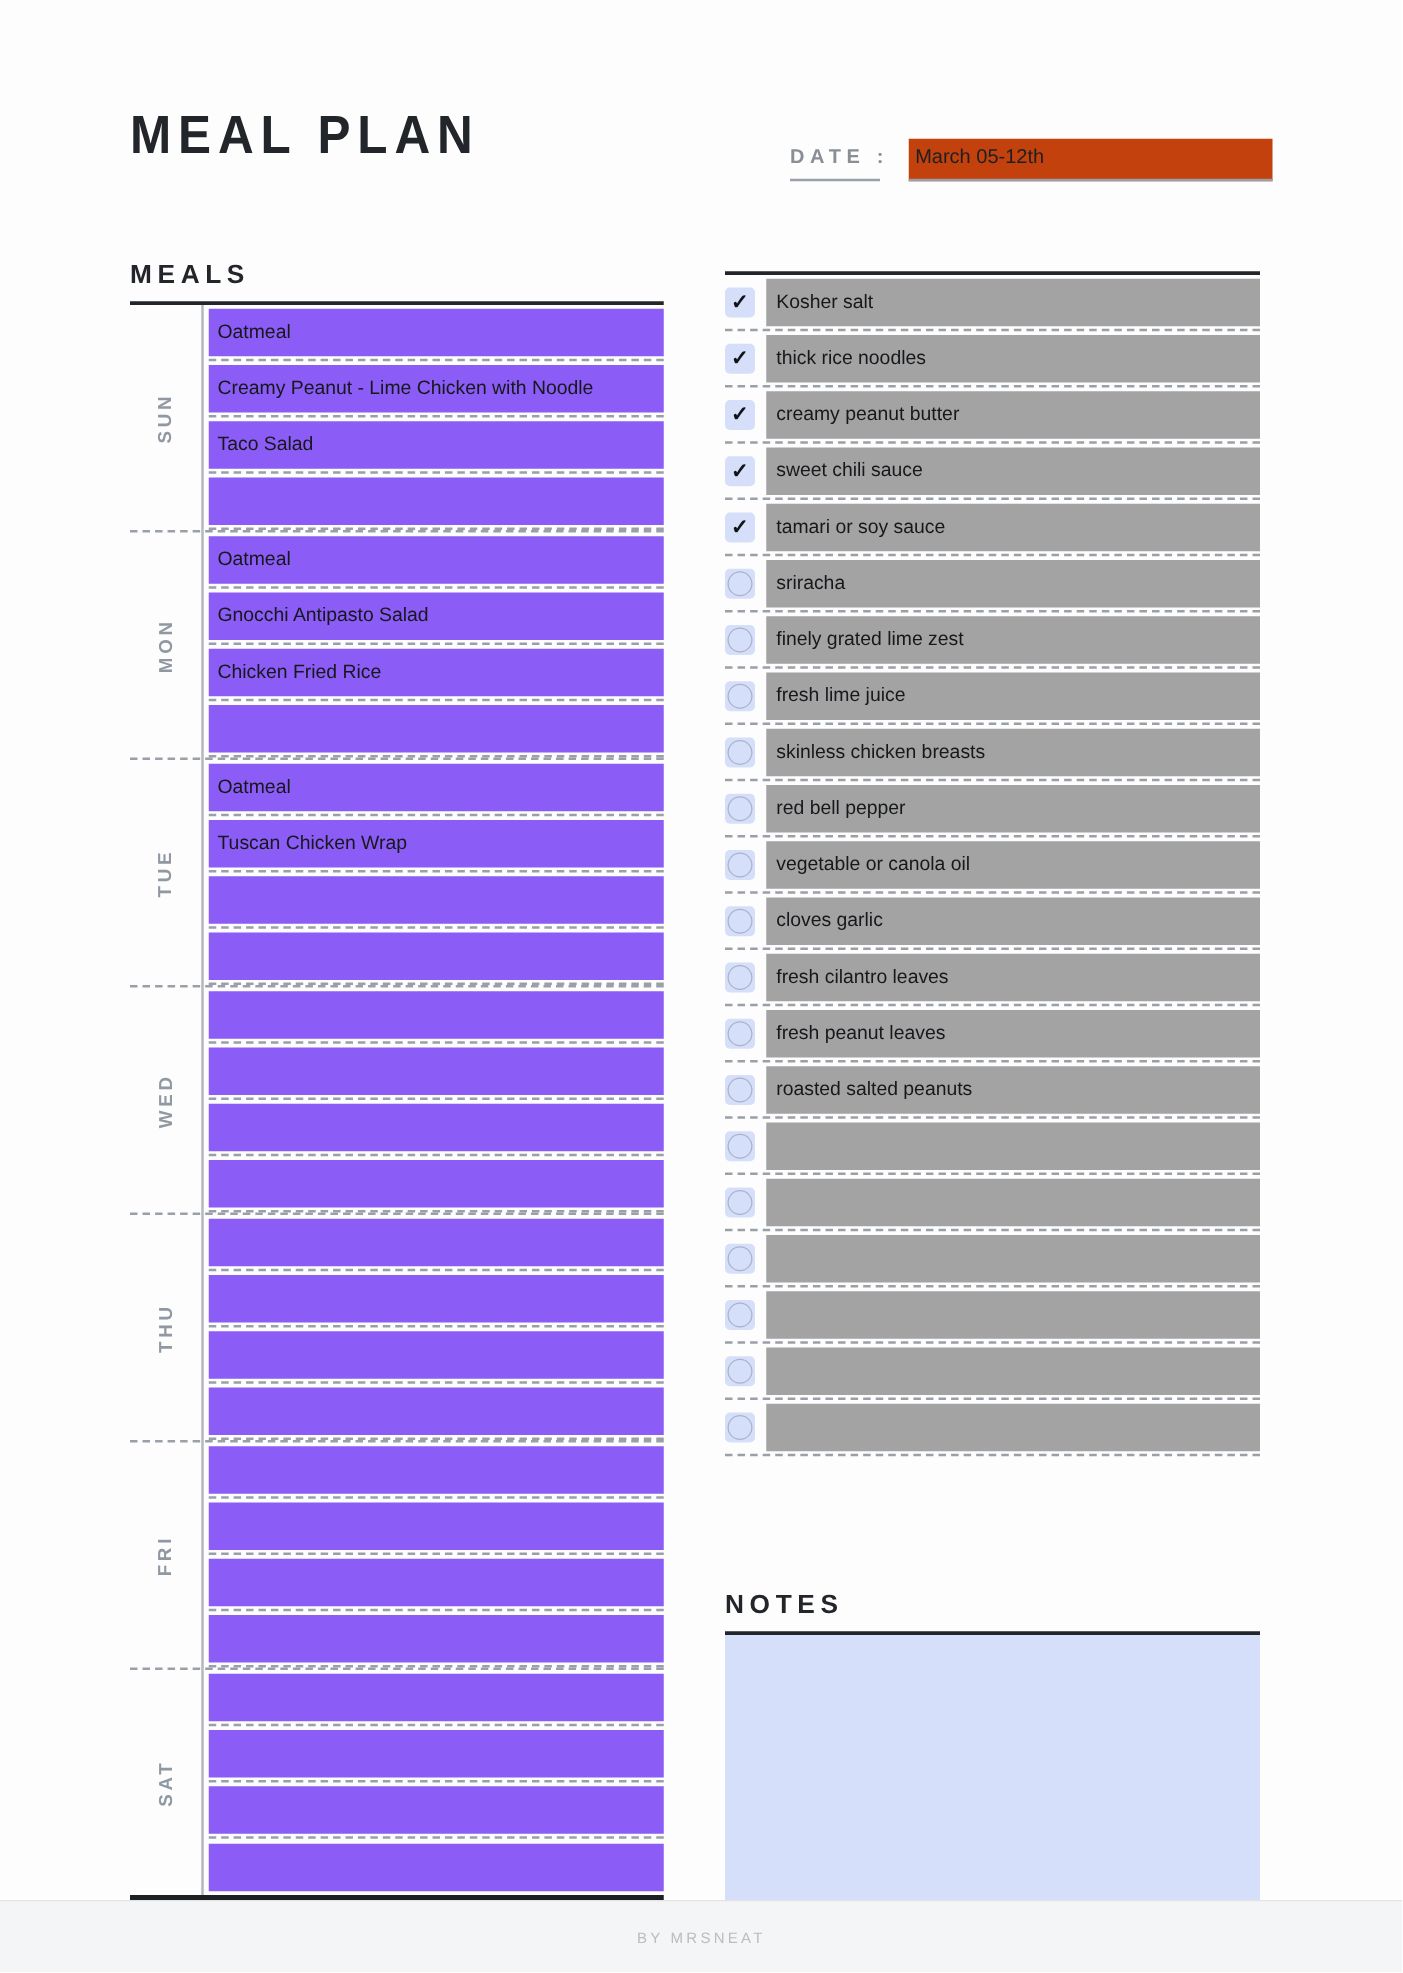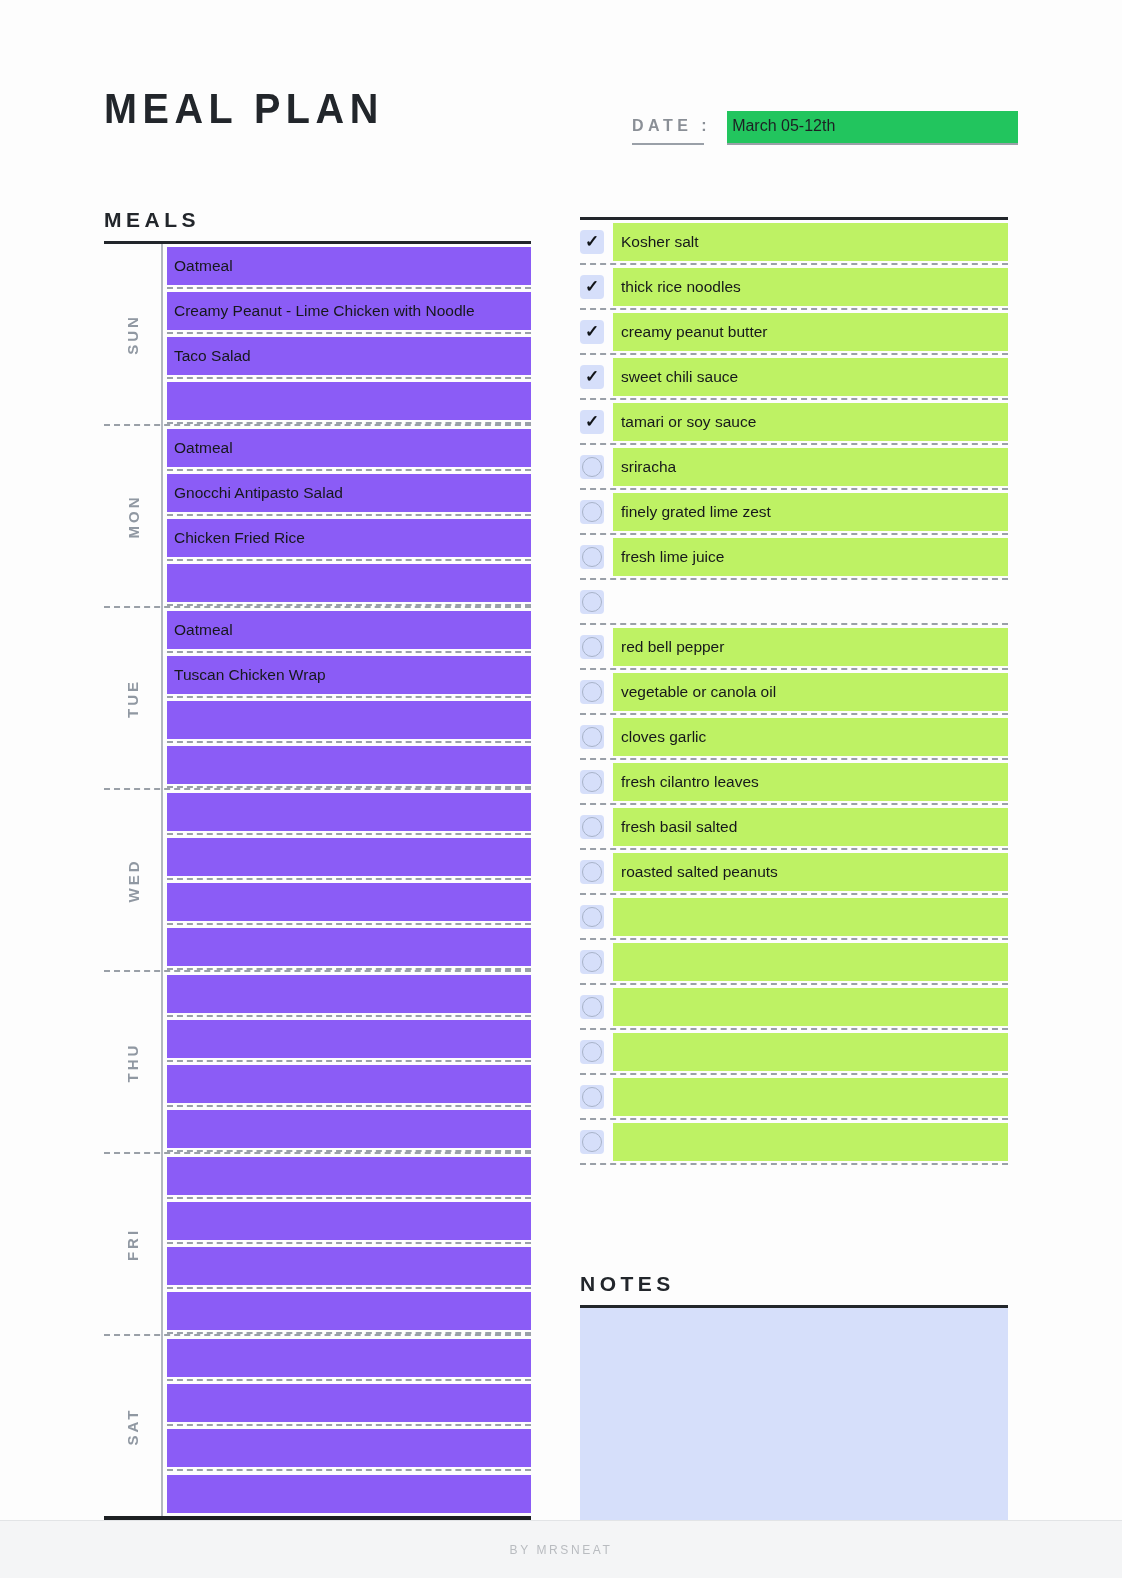--- a/index.html
+++ b/index.html
@@ -59,21 +59,21 @@
     font-weight: 700;
     letter-spacing: 4.5px;
     color: #8a8f96;
     line-height: 30px;
     padding-right: 6px;
     white-space: nowrap;
   }
 
   .date-field {
     flex: 1;
-    background: #22c55e;
+    background: #c2410c;
     border-bottom: 2px solid #9aa0a8;
     font-size: 16px;
     color: #1d2023;
     line-height: 29px;
     padding-left: 5px;
     white-space: nowrap;
     overflow: hidden;
   }
   .date-label-underline {
     position: absolute;
@@ -215,21 +215,21 @@
     font-size: 17px;
     font-weight: 700;
     color: #111418;
     line-height: 1;
     top: 3px;
   }
 
   .groc-field {
     flex: 1;
     height: 38px;
-    background: #bef264;
+    background: #a3a3a3;
     display: flex;
     align-items: center;
     padding-left: 8px;
     font-size: 15.5px;
     color: #16181b;
     white-space: nowrap;
     overflow: hidden;
   }
 
   
@@ -469,20 +469,21 @@
         <div class="groc-row">
           <div class="checkbox">
             <span class="ring"></span>
           </div>
           <div class="groc-field">fresh lime juice</div>
         </div>
         <div class="groc-row">
           <div class="checkbox">
             <span class="ring"></span>
           </div>
+          <div class="groc-field">skinless chicken breasts</div>
         </div>
         <div class="groc-row">
           <div class="checkbox">
             <span class="ring"></span>
           </div>
           <div class="groc-field">red bell pepper</div>
         </div>
         <div class="groc-row">
           <div class="checkbox">
             <span class="ring"></span>
@@ -498,21 +499,21 @@
         <div class="groc-row">
           <div class="checkbox">
             <span class="ring"></span>
           </div>
           <div class="groc-field">fresh cilantro leaves</div>
         </div>
         <div class="groc-row">
           <div class="checkbox">
             <span class="ring"></span>
           </div>
-          <div class="groc-field">fresh basil salted</div>
+          <div class="groc-field">fresh peanut leaves</div>
         </div>
         <div class="groc-row">
           <div class="checkbox">
             <span class="ring"></span>
           </div>
           <div class="groc-field">roasted salted peanuts</div>
         </div>
         <div class="groc-row">
           <div class="checkbox">
             <span class="ring"></span>

